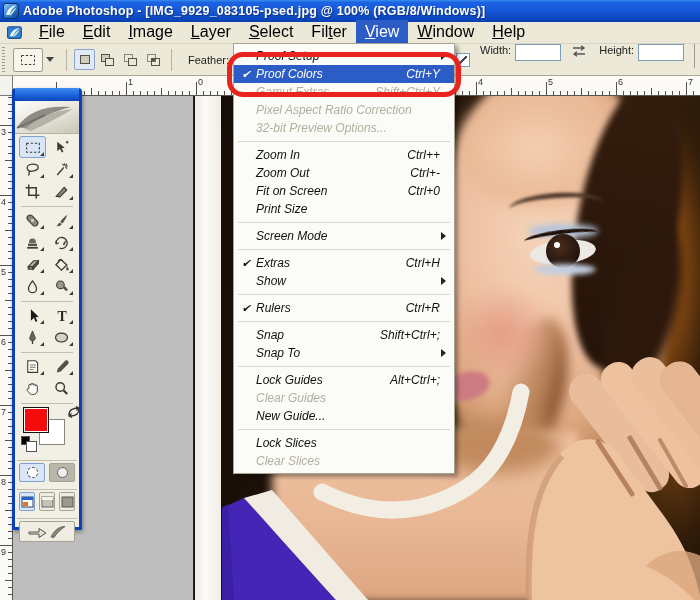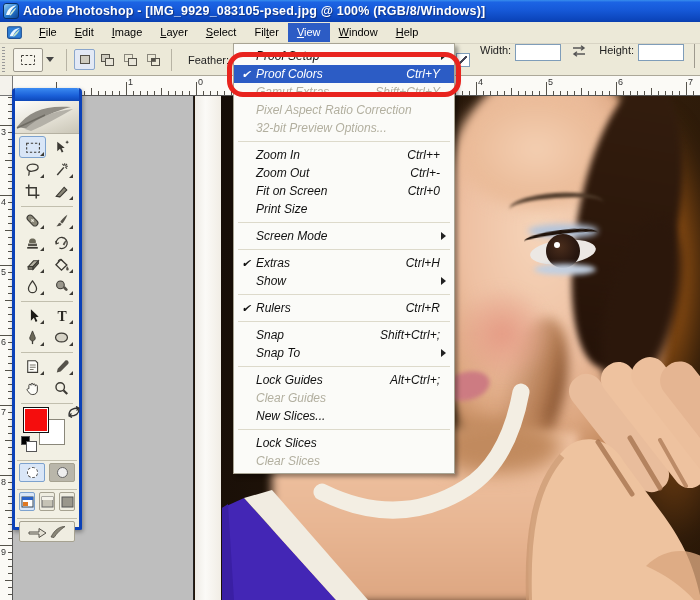--- a/index.html
+++ b/index.html
@@ -10,21 +10,21 @@
   
   .titlebar{ position:absolute; left:0; top:0; width:700px; height:22px;
     background:linear-gradient(180deg,#388eed 0%,#1c64e4 10%,#1659d8 45%,#0c46bd 88%,#0a3fae 100%);
     display:flex; align-items:center; padding-left:3px; }
   .titlebar .appicon{ width:16px; height:16px; margin-right:4px; flex:0 0 auto; }
   .titlebar .ttext{ color:#fff; font-weight:bold; font-size:12.5px; letter-spacing:.2px;
     text-shadow:1px 1px 1px #12327e; white-space:nowrap; }
 
   
   .menubar{ position:absolute; left:0; top:22px; width:700px; height:22px;
-    background:#ece9d8; border-bottom:1px solid #d8d4c4; display:flex; align-items:center; font-size:11px; color:#000; }
+    background:#ece9d8; border-bottom:1px solid #d8d4c4; display:flex; align-items:center; font-size:16px; color:#000; }
   .menubar .docicon{ width:17px; height:15px; margin:0 6px 0 7px; flex:0 0 auto; }
   .mb-item{ padding:3px 9px 4px 9px; cursor:default; }
   .mb-item u{ text-decoration:underline; }
   .mb-item.active{ background:#2c5cc5; color:#fff; }
 
   
   .optionsbar{ position:absolute; left:0; top:44px; width:700px; height:32px;
     background:#ece9d8; border-bottom:1px solid #aca899; display:flex; align-items:center; font-size:11px; color:#222; }
   .ob-grip{ width:7px; height:26px; margin:0 4px 0 2px;
     background:repeating-linear-gradient(180deg,#999 0 1px,transparent 1px 3px); width:3px; }
@@ -764,21 +764,21 @@
         <span class="chk"></span>
         <span class="lbl">Lock Guides</span>
         <span class="sc">Alt+Ctrl+;</span>
       </div>
       <div class="mi dis">
         <span class="chk"></span>
         <span class="lbl">Clear Guides</span>
       </div>
       <div class="mi">
         <span class="chk"></span>
-        <span class="lbl">New Slices...</span>
+        <span class="lbl">New Guide...</span>
       </div>
       <div class="msep"></div>
       <div class="mi">
         <span class="chk"></span>
         <span class="lbl">Lock Slices</span>
       </div>
       <div class="mi dis">
         <span class="chk"></span>
         <span class="lbl">Clear Slices</span>
       </div>

